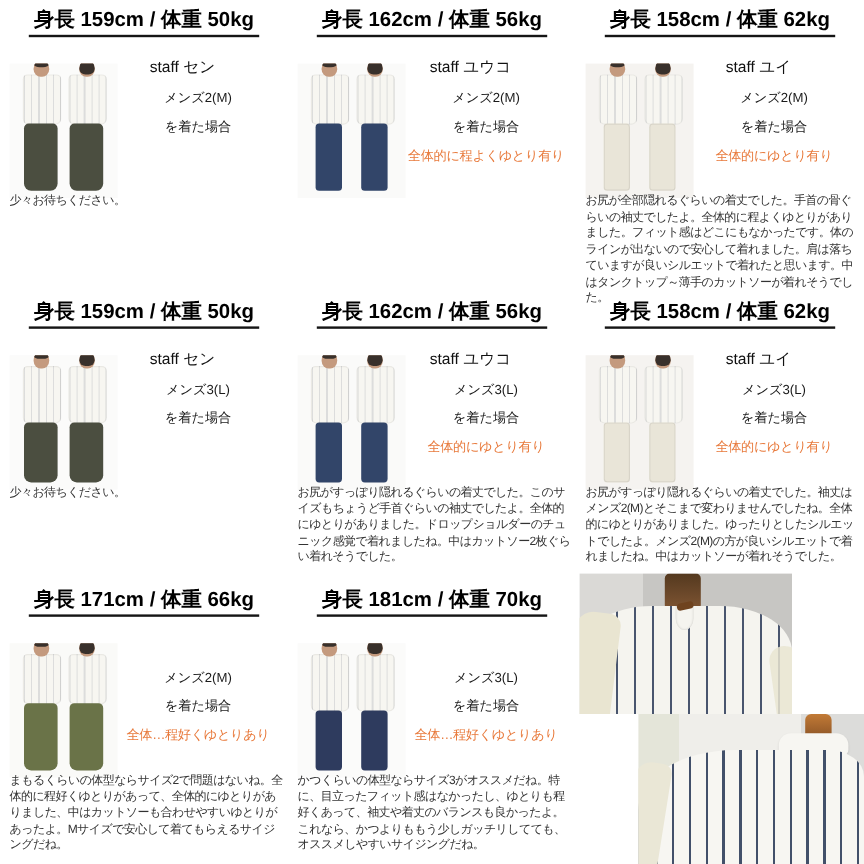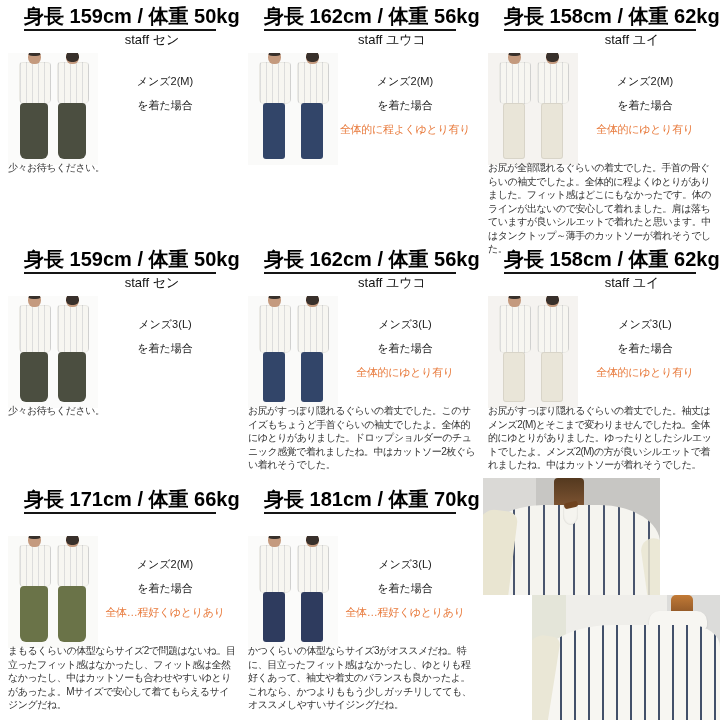--- a/index.html
+++ b/index.html
@@ -1,21 +1,21 @@
 <!DOCTYPE html>
 <html><head>
 <meta charset="utf-8">
 <style>
   html,body{margin:0;padding:0;background:#fff;}
   .page{position:relative;width:720px;height:720px;background:#fff;overflow:hidden;
         font-family:"Liberation Sans",sans-serif;}
   .cell{position:absolute;width:240px;height:240px;}
   .title-wrap{width:192px;margin:0 auto;border-bottom:2px solid #151515;padding:2px 0 3px;}
-  .title{margin:0;font-size:20px;line-height:19px;font-weight:700;text-align:center;color:#000;white-space:nowrap;}
-  .staff{margin-top:0;font-size:13px;color:#111;text-align:center;padding-left:64px;}
+  .title{margin:0;font-size:17px;line-height:19px;font-weight:700;text-align:center;color:#000;white-space:nowrap;}
+  .staff{margin-top:16px;font-size:13px;color:#111;text-align:center;padding-left:64px;}
   .photo{position:absolute;left:8px;top:48px;width:90px;height:112px;background:var(--pbg,#fafaf9);overflow:hidden;}
   .side{position:absolute;left:94px;top:69px;width:142px;text-align:center;}
   .size{font-size:11px;color:#1a1a1a;}
   .wear{font-size:11px;color:#1a1a1a;margin-top:9px;}
   .fit{font-size:11px;margin-top:9px;color:#e87a3c;letter-spacing:-0.3px;white-space:nowrap;}
   .review{position:absolute;left:8px;width:228px;top:156px;margin:0;font-size:10px;line-height:13.5px;
           letter-spacing:-0.5px;color:#333;text-align:left;}
   
   .fig{position:absolute;top:-3px;width:30px;}
   .fig.front{left:11px;} .fig.back{left:49px;}
@@ -226,21 +226,21 @@
           <div class="head"></div>
           <div class="shirt"></div>
           <div class="legs"></div>
         </div>
     </div>
     <div class="side">
       <div class="size">メンズ2(M)</div>
       <div class="wear">を着た場合</div>
       <div class="fit" style="color: rgb(232, 122, 60);">全体…程好くゆとりあり</div>
     </div>
-    <p class="review">まもるくらいの体型ならサイズ2で問題はないね。目立ったフィット感はなかったし、フィット感は全然なかったし、中はカットソーも合わせやすいゆとりがあったよ。Mサイズで安心して着てもらえるサイジングだね。</p>
+    <p class="review">まもるくらいの体型ならサイズ2で問題はないね。全体的に程好くゆとりがあって、全体的にゆとりがありました、中はカットソーも合わせやすいゆとりがあったよ。Mサイズで安心して着てもらえるサイジングだね。</p>
   </section>
 
   <section class="cell slim long" style="left: 240px; top: 488px; --pants: #2e3b5e; --pbg: #fbfbfa;">
     <div class="title-wrap">
       <h2 class="title">身長 181cm / 体重 70kg</h2>
     </div>
     <div class="photo">
       <div class="fig front">
           <div class="head"></div>
           <div class="shirt"></div>

